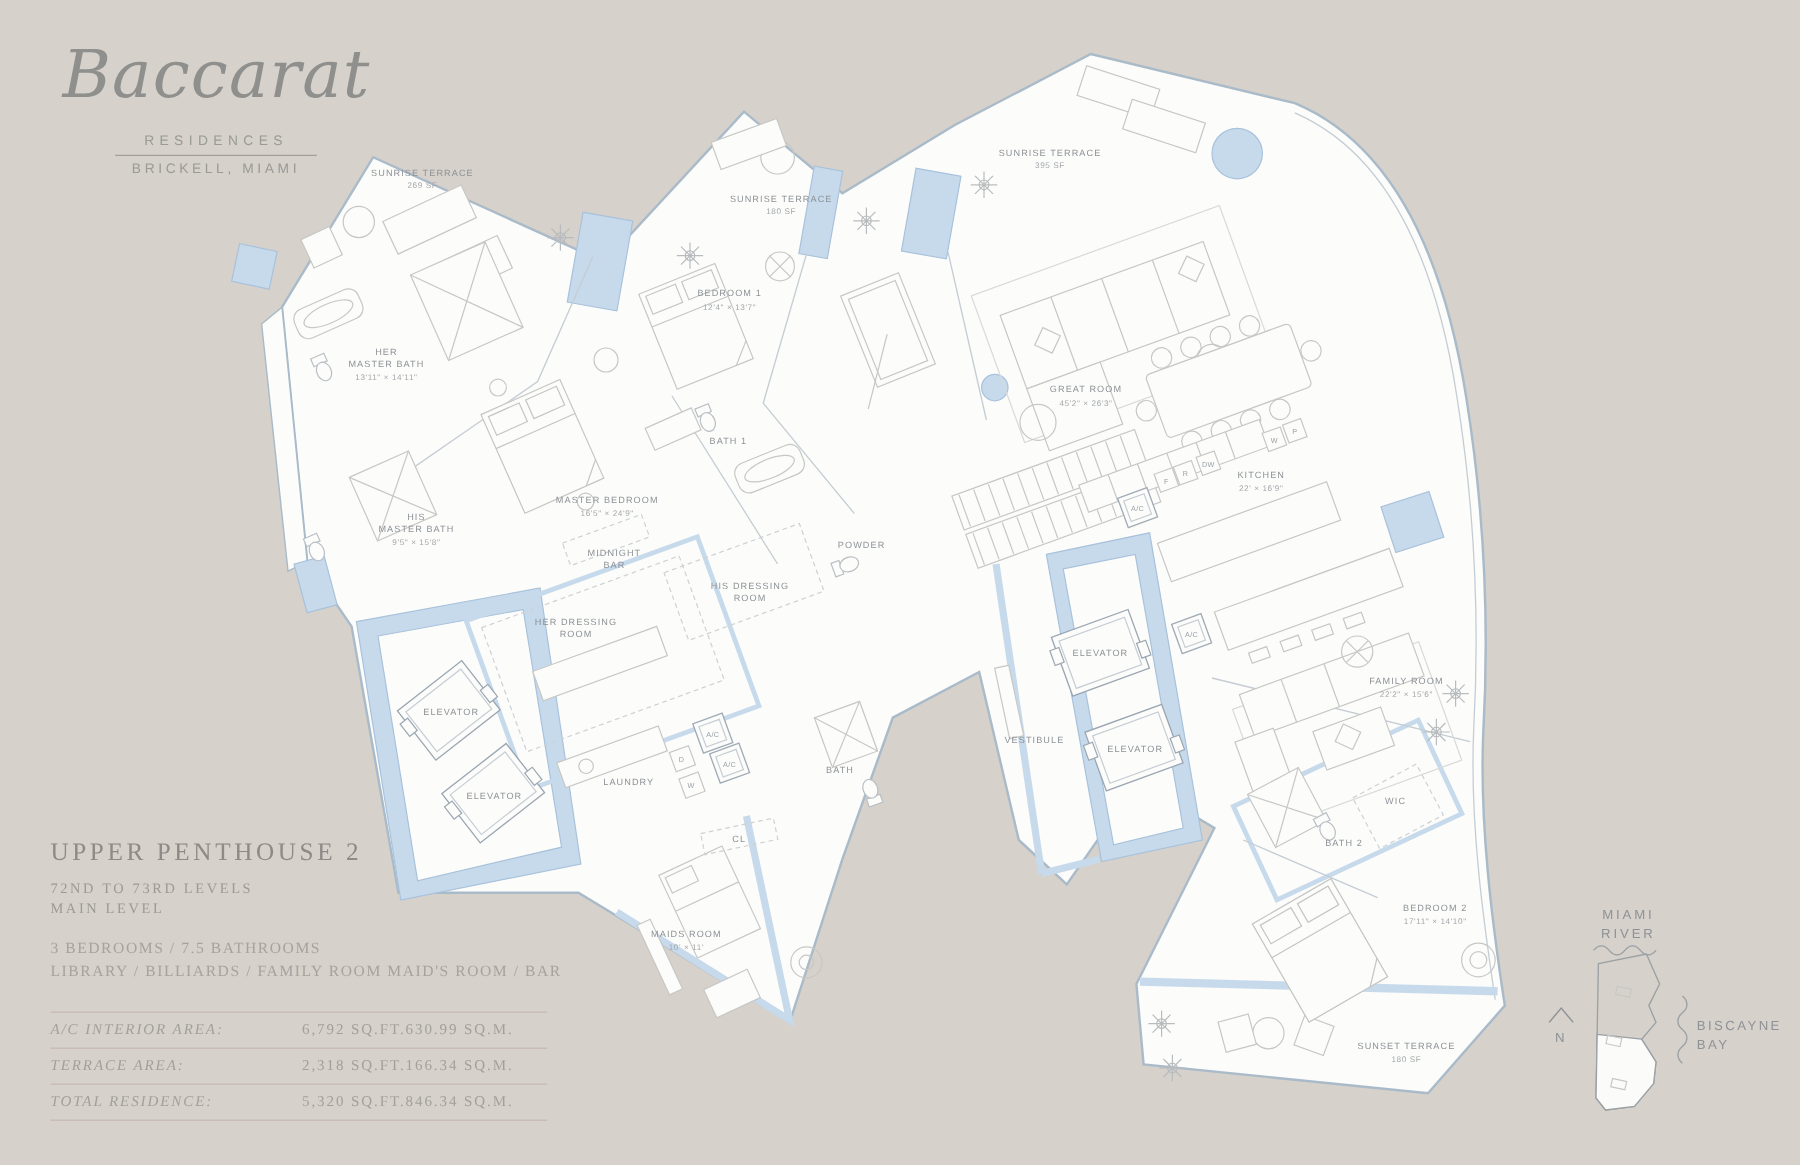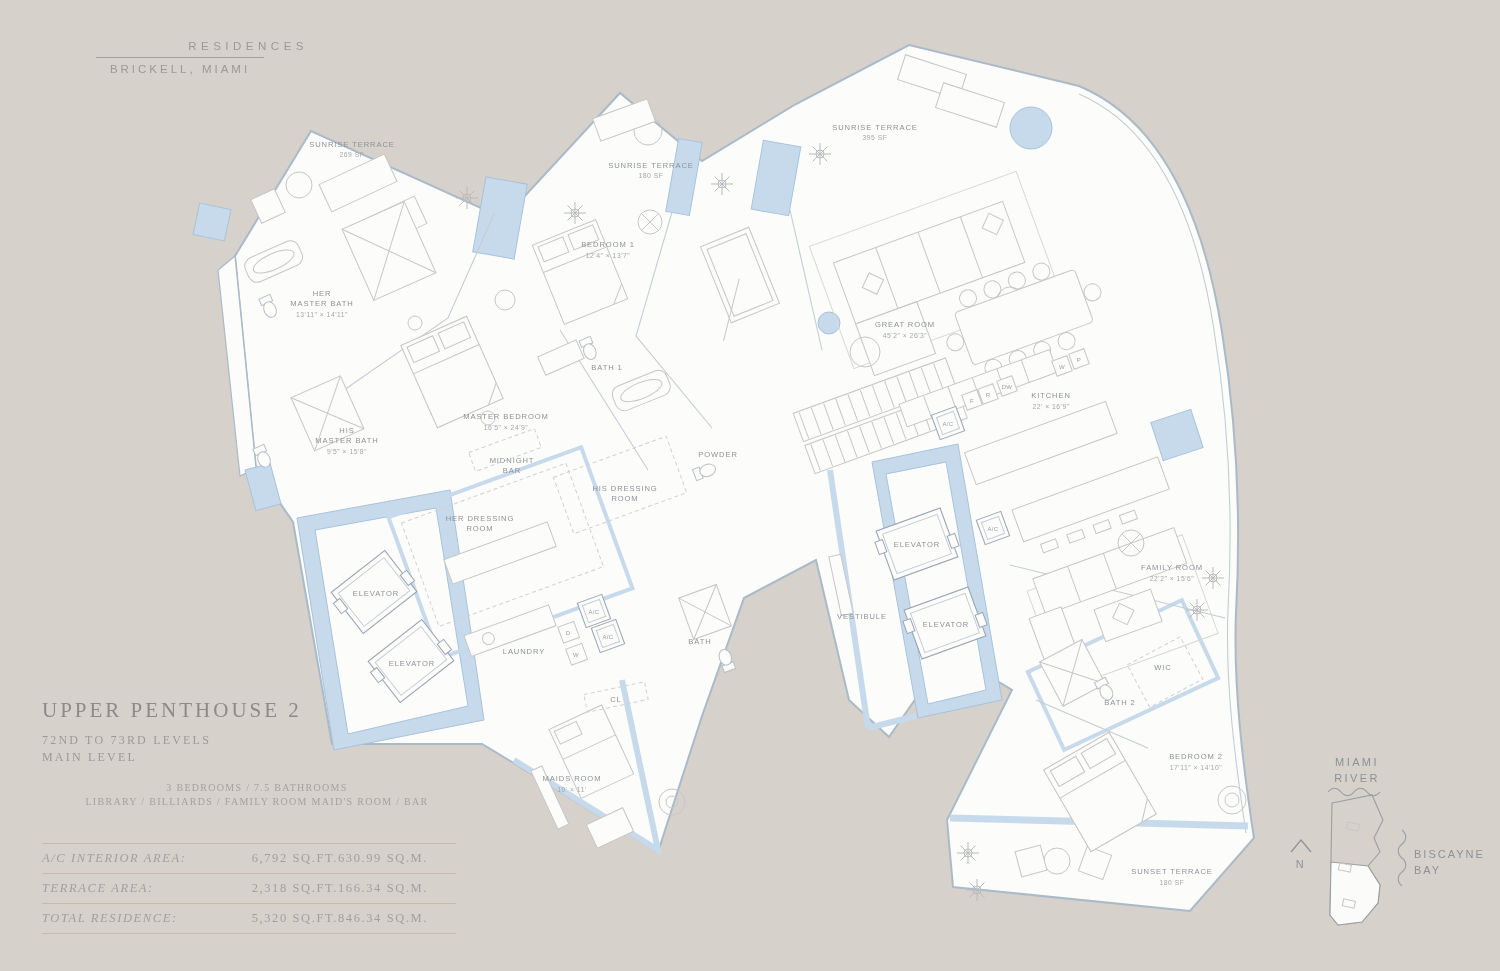--- a/index.html
+++ b/index.html
@@ -2,29 +2,29 @@
 <html><head>
 <meta charset="utf-8">
 <style>
   html,body{margin:0;padding:0;}
   body{width:1500px;height:971px;overflow:hidden;background:#d6d1ca;font-family:"Liberation Sans",sans-serif;}
   .page{position:relative;width:1500px;height:971px;background:#d6d1ca;}
 
   
   .logo{position:absolute;left:52px;top:34px;width:256px;text-align:center;}
   .logo-script{font-family:"DejaVu Serif",serif;font-style:italic;font-size:55px;line-height:1.05;color:#8f8f8d;letter-spacing:1px;}
-  .logo-sub1{font-size:11.5px;letter-spacing:4.5px;color:#9a9a97;margin-top:6px;text-align:right;}
+  .logo-sub1{font-size:11.5px;letter-spacing:4.5px;color:#9a9a97;margin-top:20px;}
   .logo-rule{height:1px;background:#9f9f9c;width:168px;margin:5px auto 5px auto;}
   .logo-sub2{font-size:11.5px;letter-spacing:3px;color:#9a9a97;}
 
   
   .titleblock{position:absolute;left:42px;top:698px;width:430px;font-family:"Liberation Serif",serif;}
   .tb-title{font-size:21px;letter-spacing:3px;color:#8d8a87;}
   .tb-level{font-size:12px;letter-spacing:2.2px;color:#9d9a96;margin-top:9px;line-height:1.42;}
-  .tb-features{font-size:10px;letter-spacing:1.3px;color:#a6a29e;margin-top:15px;line-height:1.42;text-align:center;}
+  .tb-features{font-size:13px;letter-spacing:1.3px;color:#a6a29e;margin-top:15px;line-height:1.42;}
 
   
   .areas{position:absolute;left:42px;top:843px;width:414px;font-family:"Liberation Serif",serif;font-size:12.5px;letter-spacing:1.6px;color:#a3a09c;border-bottom:1px solid #c6b9b0;}
   .area-row{display:flex;border-top:1px solid #c6b9b0;padding:7px 0;}
   .a-label{flex:1;font-style:italic;}
   .a-sqft{width:118px;text-align:right;}
   .a-sqm{width:118px;}
 
   
   .plan-svg{position:absolute;left:0;top:0;}
@@ -43,20 +43,21 @@
   .soft{stroke:#d8dad8;stroke-width:1;fill:none;}
   .dash{stroke:#ccd2d7;stroke-width:1;fill:none;stroke-dasharray:4 3;}
   .kmline{stroke:#9aa0a4;stroke-width:1.1;fill:none;}
 </style>
 </head>
 <body>
 
 <div class="page">
 
   <div class="logo">
+    <div class="logo-script">Baccarat</div>
     <div class="logo-sub1">RESIDENCES</div>
     <div class="logo-rule"></div>
     <div class="logo-sub2">BRICKELL, MIAMI</div>
   </div>
 
   <svg class="plan-svg" width="1500" height="971" viewBox="0 0 1500 971">
     <defs>
       <g id="star">
         <path d="M0,-11 L0,11 M-11,0 L11,0 M-7.5,-7.5 L7.5,7.5 M-7.5,7.5 L7.5,-7.5" stroke="#b9bcbe" stroke-width="1" fill="none"></path>
         <circle r="4" fill="none" stroke="#b9bcbe" stroke-width="1"></circle>

